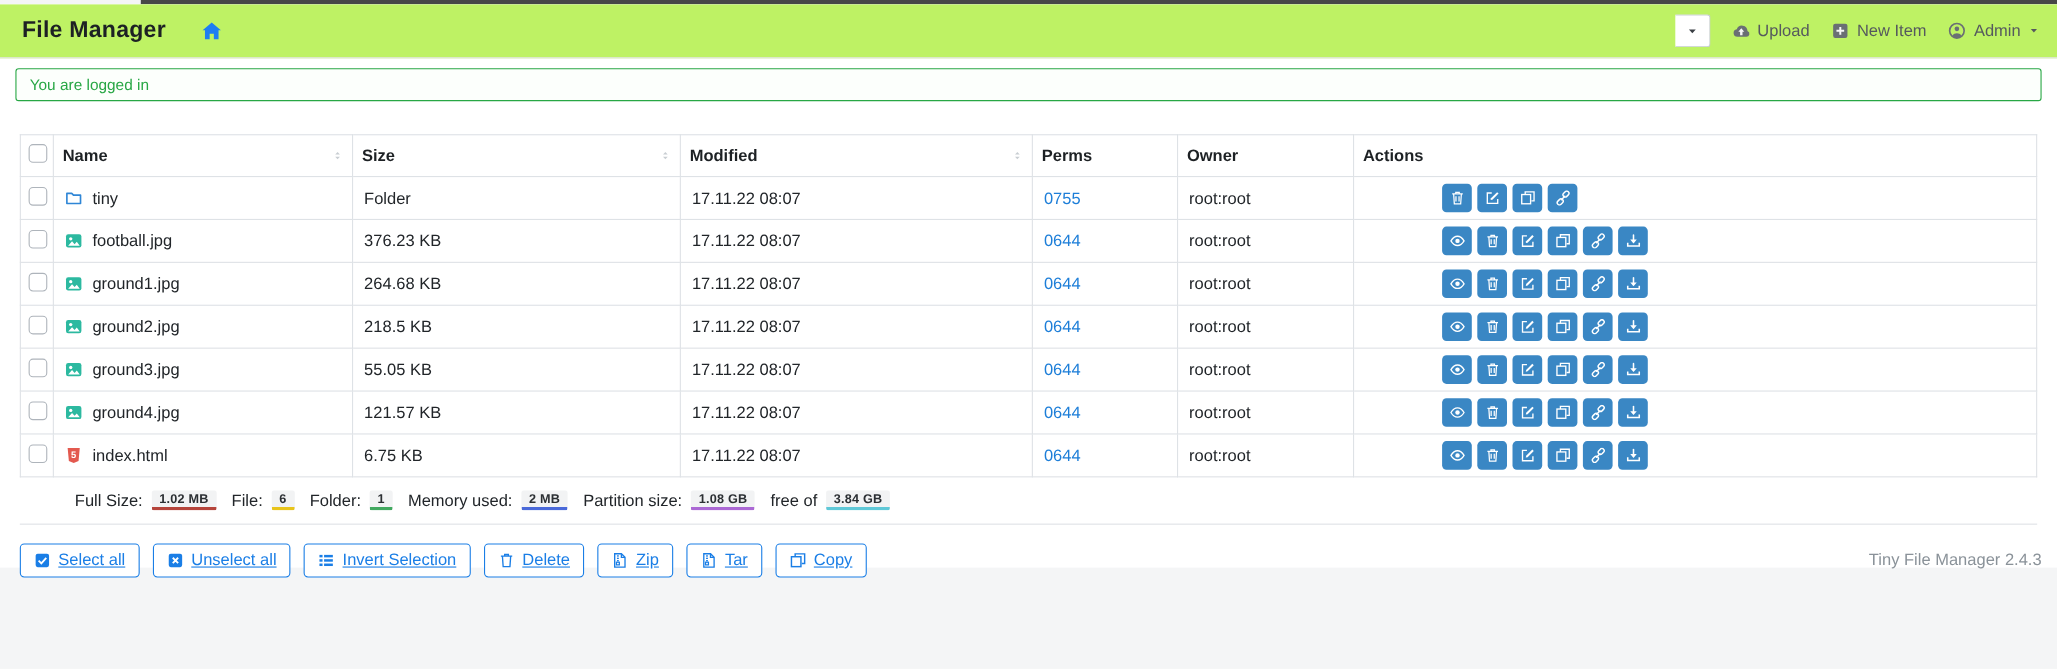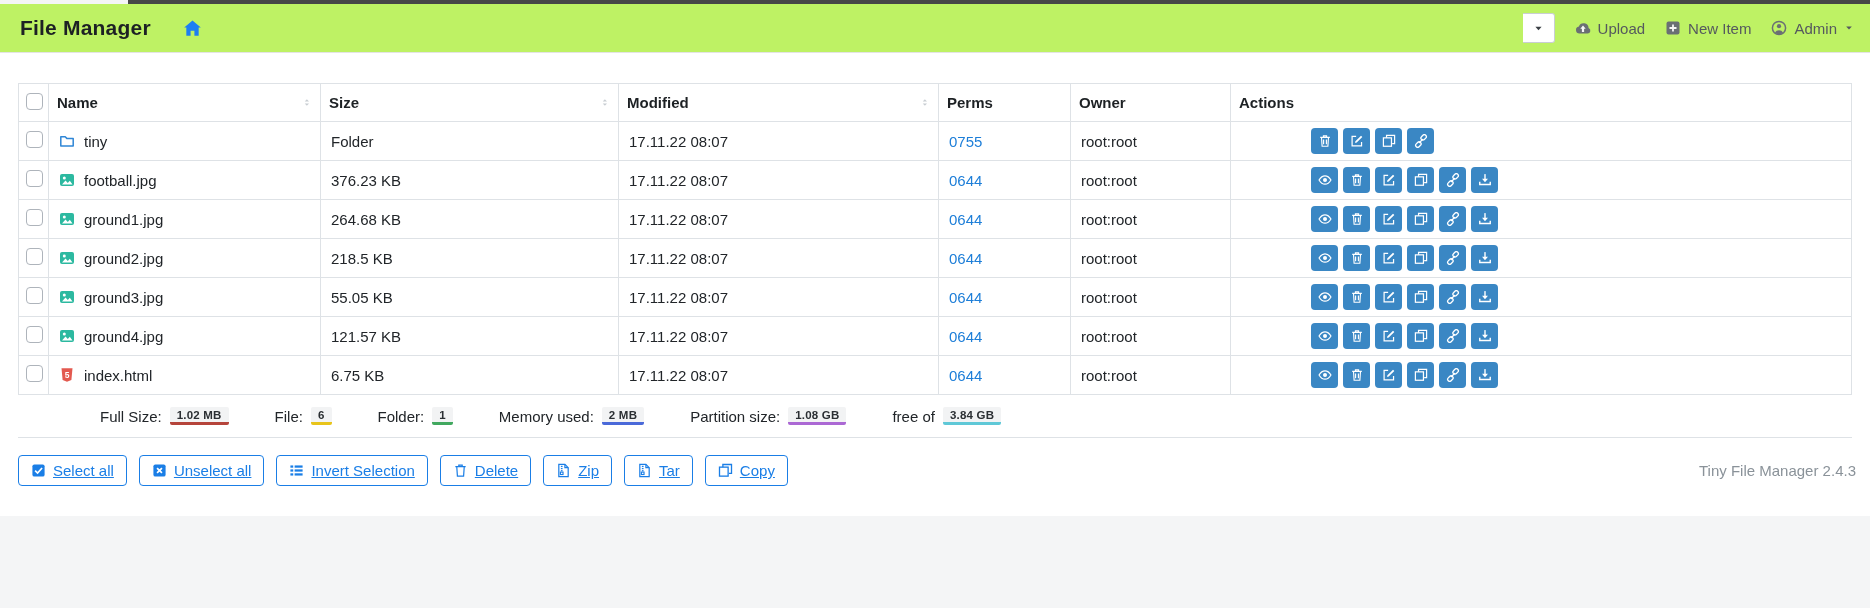--- a/index.html
+++ b/index.html
@@ -49,21 +49,21 @@
   .file-icon { font-size:16px; display:flex; align-items:center; }
   .perms-link { color:#1d7ed8; text-decoration:none; cursor:pointer; }
   .actions-cell { padding-left:80px; display:flex; align-items:center; gap:5px; height:38px; border:none; }
   td.actions-td { padding:0; }
   .abtn { width:27px; height:26px; background:#3a87c4; border:none; border-radius:4px;
     color:#fff; display:flex; align-items:center; justify-content:center; font-size:14px; cursor:pointer; }
 
   
   .stats { display:flex; align-items:center; gap:14px; padding:12px 0 12px 50px;
     border-bottom:1px solid #dee2e6; font-size:15px; color:#212529; }
-  .stat { display:flex; align-items:center; gap:8px;margin-left:32px; }
+  .stat { display:flex; align-items:center; gap:8px; }
   .badge { background:#f2f3f4; border-radius:2px; padding:2px 7px 1px 7px; font-size:11.5px;
     font-weight:bold; color:#2b2f33; border-bottom:3px solid transparent; letter-spacing:.2px; }
 
   
   .footer-row { margin:17px 14px 0 18px; display:flex; align-items:center; }
   .btn-row { display:flex; gap:12px; }
   .obtn { display:flex; align-items:center; gap:7px; border:1px solid #1a7ee6; color:#1a7ee6;
     background:#fff; border-radius:4px; height:31px; padding:0 12px; font-size:15px;
     font-family:"Liberation Sans", sans-serif; cursor:pointer;text-decoration:underline; }
   .obtn .i { font-size:15px; }
@@ -127,20 +127,23 @@
         <span>Admin</span>
         <span class="i caret">
             <svg viewBox="0 0 16 16">
               <path fill="currentColor" d="M3.5 5.5 8 10.5 12.5 5.5Z"></path>
             </svg>
           </span>
       </div>
     </div>
   </div>
 
+  <div class="alert">
+    <span>You are logged in</span>
+  </div>
 
   <div class="table-wrap">
     <table>
       <colgroup>
         <col class="c-check">
           <col class="c-name">
           <col class="c-size">
         <col class="c-mod">
           <col class="c-perms">
           <col class="c-owner">

